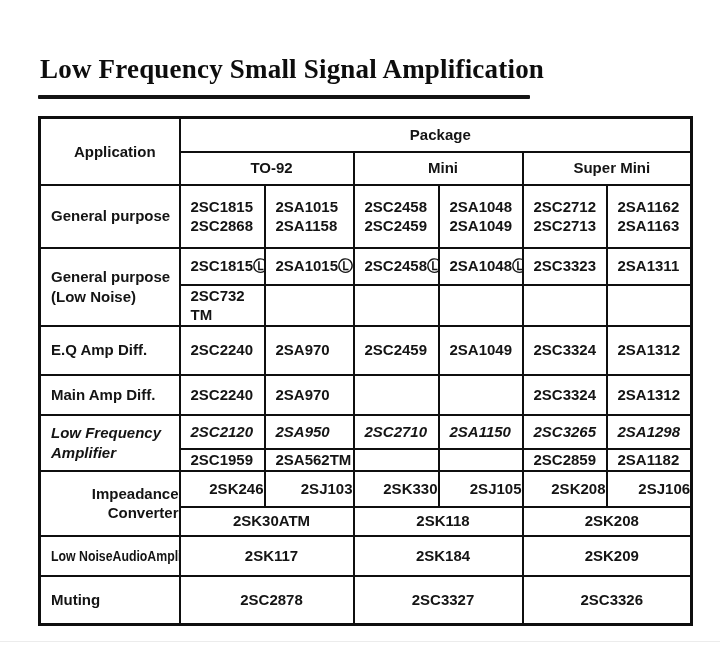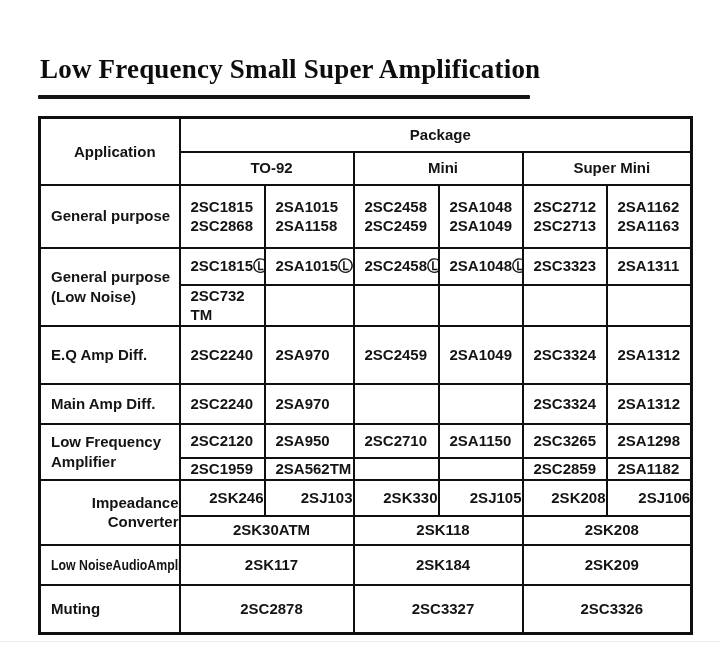--- a/index.html
+++ b/index.html
@@ -75,33 +75,33 @@
     transform-origin: left center;
     white-space: nowrap;
     font-size: 15px;
   }
   
   tr.h1  { height: 34px; }
   tr.h2  { height: 33px; }
   tr.r1  { height: 63px; }
   tr.r2a { height: 37px; }
   tr.r2b { height: 30px; }
-  tr.r3  { height: 58px; }
+  tr.r3  { height: 49px; }
   tr.r4  { height: 40px; }
-  tr.r5a { height: 34px; }
+  tr.r5a { height: 34px; font-style: italic; }
   tr.r5b { height: 22px; }
   tr.r6a { height: 36px; text-align: right; }
   tr.r6b { height: 29px; }
   tr.r7  { height: 40px; }
   tr.r8  { height: 49px; margin-top: 40px; }
 </style>
 </head>
 <body>
 
-<div class="page-title">Low Frequency Small Super Amplification</div>
+<div class="page-title">Low Frequency Small Signal Amplification</div>
 <div class="title-underline"></div>
 
 <table class="parts">
   <colgroup>
     <col style="width:140px">
       <col style="width:85px">
       <col style="width:89px">
     <col style="width:85px">
       <col style="width:84px">
       <col style="width:84px">

